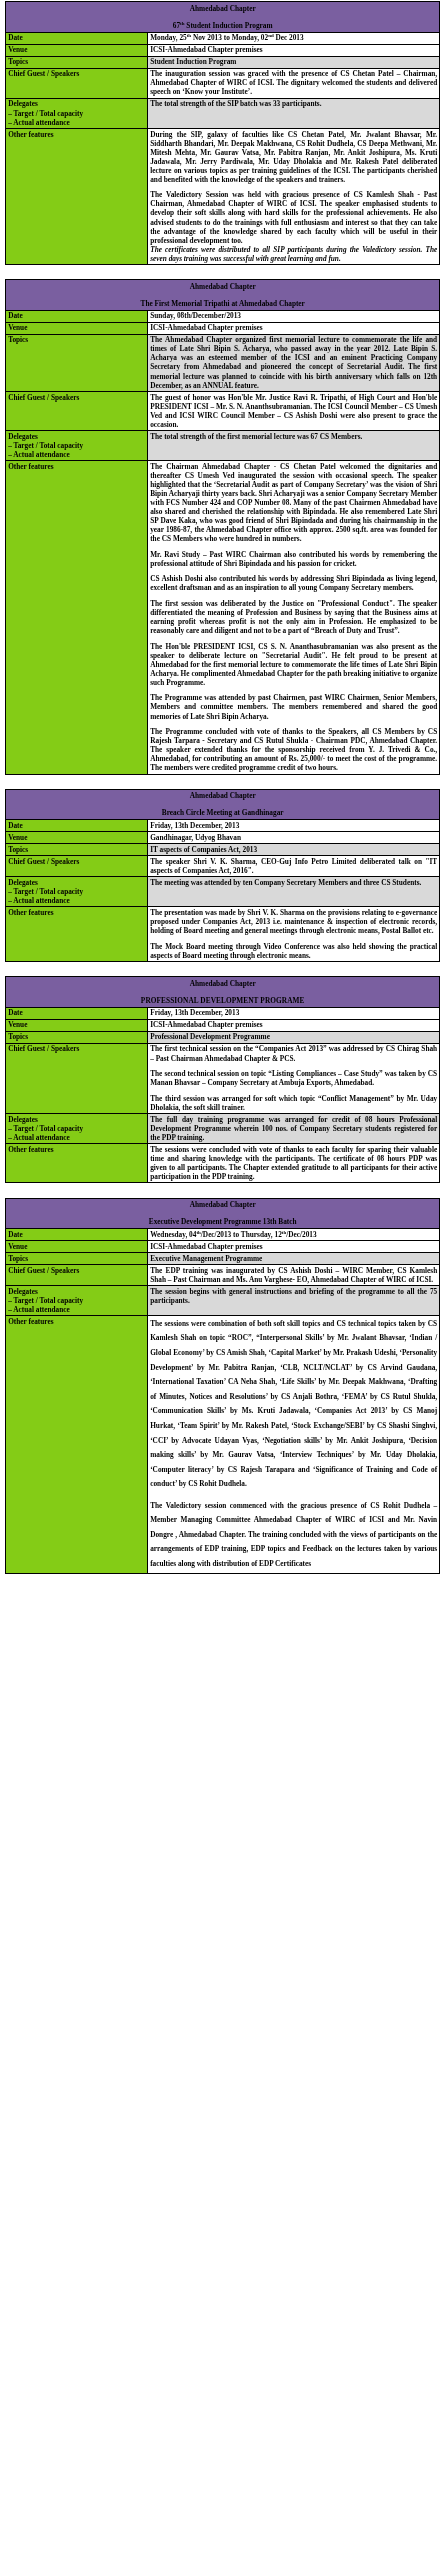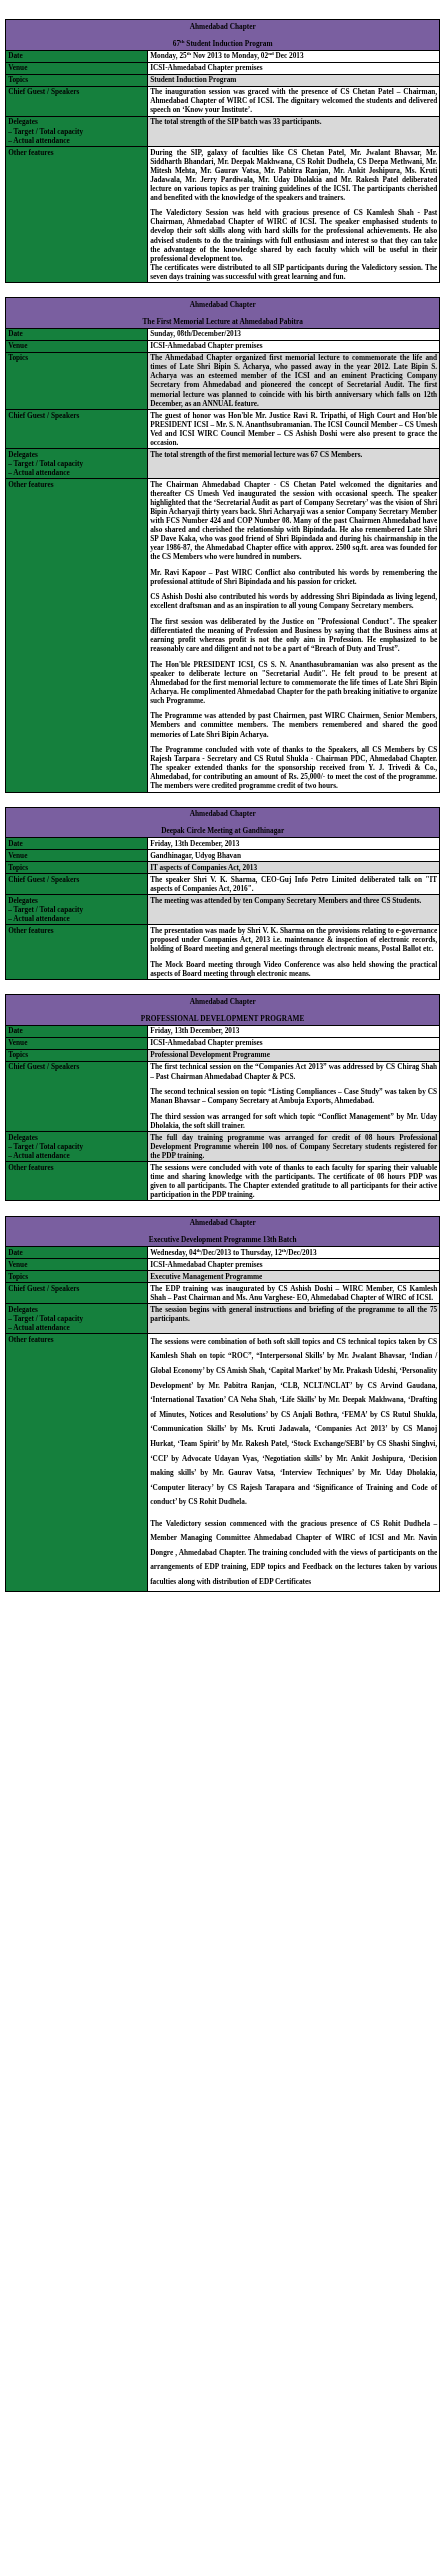--- a/index.html
+++ b/index.html
@@ -9,21 +9,20 @@
   }
   body {
     width: 444px;
     font-family: "Liberation Serif", "DejaVu Serif", serif;
     color: #000000;
   }
   .page {
     width: 389px;
     box-sizing: border-box;
     padding: 1.3px 2.6px 0 2.6px;
-    margin-top: 18px;
   }
   table.report {
     width: 435px;
     border-collapse: collapse;
     table-layout: fixed;
     margin: 0 0 6.5px 2.6px;
     border: 0.7px solid #000;
   }
   table.report td {
     border: 0.7px solid #000;
@@ -52,21 +51,21 @@
   }
   .hdr-line2 {
     display: block;
     margin: 0 0 0.7px 0;
   }
   .hdr-line2.upper {
     letter-spacing: 0.1px;
   }
 
   td.label {
-    background: #15803d;
+    background: #84cc16;
     font-size: 7.3px;
     line-height: 1.3;
   }
   td.label .sub {
     display: block;
     white-space: nowrap;
   }
   td.value {
     background: #ffffff;
     text-align: justify;
@@ -77,20 +76,21 @@
   }
   td.value p {
     margin: 0 0 0 0;
     text-align: justify;
   }
   td.value p + p {
     margin-top: 6.5px;
   }
   td.value p.tight + p.tight {
     margin-top: 0;
+    font-style: italic;
   }
   td.value.loose p {
     line-height: 2.0;
   }
   .gap {
     height: 7.8px;
   }
   sup {
     font-size: 0.68em;
     vertical-align: super;
@@ -153,21 +153,21 @@
       <table class="report">
         <colgroup>
           <col class="label-col">
           <col class="value-col">
         </colgroup>
         <tbody>
           <tr>
             <td class="header-cell" colspan="2">
               <span class="hdr-line1">Ahmedabad Chapter</span>
               <span class="hdr-spacer"></span>
-              <span class="hdr-line2">The First Memorial Lecture at Ahmedabad Pabitra</span>
+              <span class="hdr-line2">The First Memorial Tripathi at Ahmedabad Chapter</span>
             </td>
           </tr>
           <tr>
             <td class="label">Date</td>
             <td class="value">Sunday, 08th/December/2013</td>
           </tr>
           <tr>
             <td class="label">Venue</td>
             <td class="value">ICSI-Ahmedabad Chapter premises</td>
           </tr>
@@ -184,42 +184,42 @@
           <tr>
             <td class="label">Delegates<span class="sub">– Target / Total capacity</span><span class="sub">– Actual attendance</span></td>
             <td class="value shaded">
               <p class="para">The total strength of the first memorial lecture was 67 CS Members.</p>
             </td>
           </tr>
           <tr>
             <td class="label">Other features</td>
             <td class="value">
               <p class="para">The Chairman Ahmedabad Chapter - CS Chetan Patel welcomed the dignitaries and thereafter CS Umesh Ved inaugurated the session with occasional speech. The speaker highlighted that the ‘Secretarial Audit as part of Company Secretary’ was the vision of Shri Bipin Acharyaji thirty years back. Shri Acharyaji was a senior Company Secretary Member with FCS Number 424 and COP Number 08. Many of the past Chairmen Ahmedabad have also shared and cherished the relationship with Bipindada. He also remembered Late Shri SP Dave Kaka, who was good friend of Shri Bipindada and during his chairmanship in the year 1986-87, the Ahmedabad Chapter office with approx. 2500 sq.ft. area was founded for the CS Members who were hundred in numbers.</p>
-              <p class="para">Mr. Ravi Kapoor – Past WIRC Conflict also contributed his words by remembering the professional attitude of Shri Bipindada and his passion for cricket.</p>
+              <p class="para">Mr. Ravi Study – Past WIRC Chairman also contributed his words by remembering the professional attitude of Shri Bipindada and his passion for cricket.</p>
               <p class="para">CS Ashish Doshi also contributed his words by addressing Shri Bipindada as living legend, excellent draftsman and as an inspiration to all young Company Secretary members.</p>
               <p class="para">The first session was deliberated by the Justice on "Professional Conduct". The speaker differentiated the meaning of Profession and Business by saying that the Business aims at earning profit whereas profit is not the only aim in Profession. He emphasized to be reasonably care and diligent and not to be a part of “Breach of Duty and Trust”.</p>
               <p class="para">The Hon'ble PRESIDENT ICSI, CS S. N. Ananthasubramanian was also present as the speaker to deliberate lecture on "Secretarial Audit". He felt proud to be present at Ahmedabad for the first memorial lecture to commemorate the life times of Late Shri Bipin Acharya. He complimented Ahmedabad Chapter for the path breaking initiative to organize such Programme.</p>
               <p class="para">The Programme was attended by past Chairmen, past WIRC Chairmen, Senior Members, Members and committee members. The members remembered and shared the good memories of Late Shri Bipin Acharya.</p>
               <p class="para">The Programme concluded with vote of thanks to the Speakers, all CS Members by CS Rajesh Tarpara - Secretary and CS Rutul Shukla - Chairman PDC, Ahmedabad Chapter. The speaker extended thanks for the sponsorship received from Y. J. Trivedi &amp; Co., Ahmedabad, for contributing an amount of Rs. 25,000/- to meet the cost of the programme. The members were credited programme credit of two hours.</p>
             </td>
           </tr>
         </tbody>
       </table>
       <div class="gap"></div>
       <table class="report">
         <colgroup>
           <col class="label-col">
           <col class="value-col">
         </colgroup>
         <tbody>
           <tr>
             <td class="header-cell" colspan="2">
               <span class="hdr-line1">Ahmedabad Chapter</span>
               <span class="hdr-spacer"></span>
-              <span class="hdr-line2">Deepak Circle Meeting at Gandhinagar</span>
+              <span class="hdr-line2">Breach Circle Meeting at Gandhinagar</span>
             </td>
           </tr>
           <tr>
             <td class="label">Date</td>
             <td class="value">Friday, 13th December, 2013</td>
           </tr>
           <tr>
             <td class="label">Venue</td>
             <td class="value">Gandhinagar, Udyog Bhavan</td>
           </tr>

